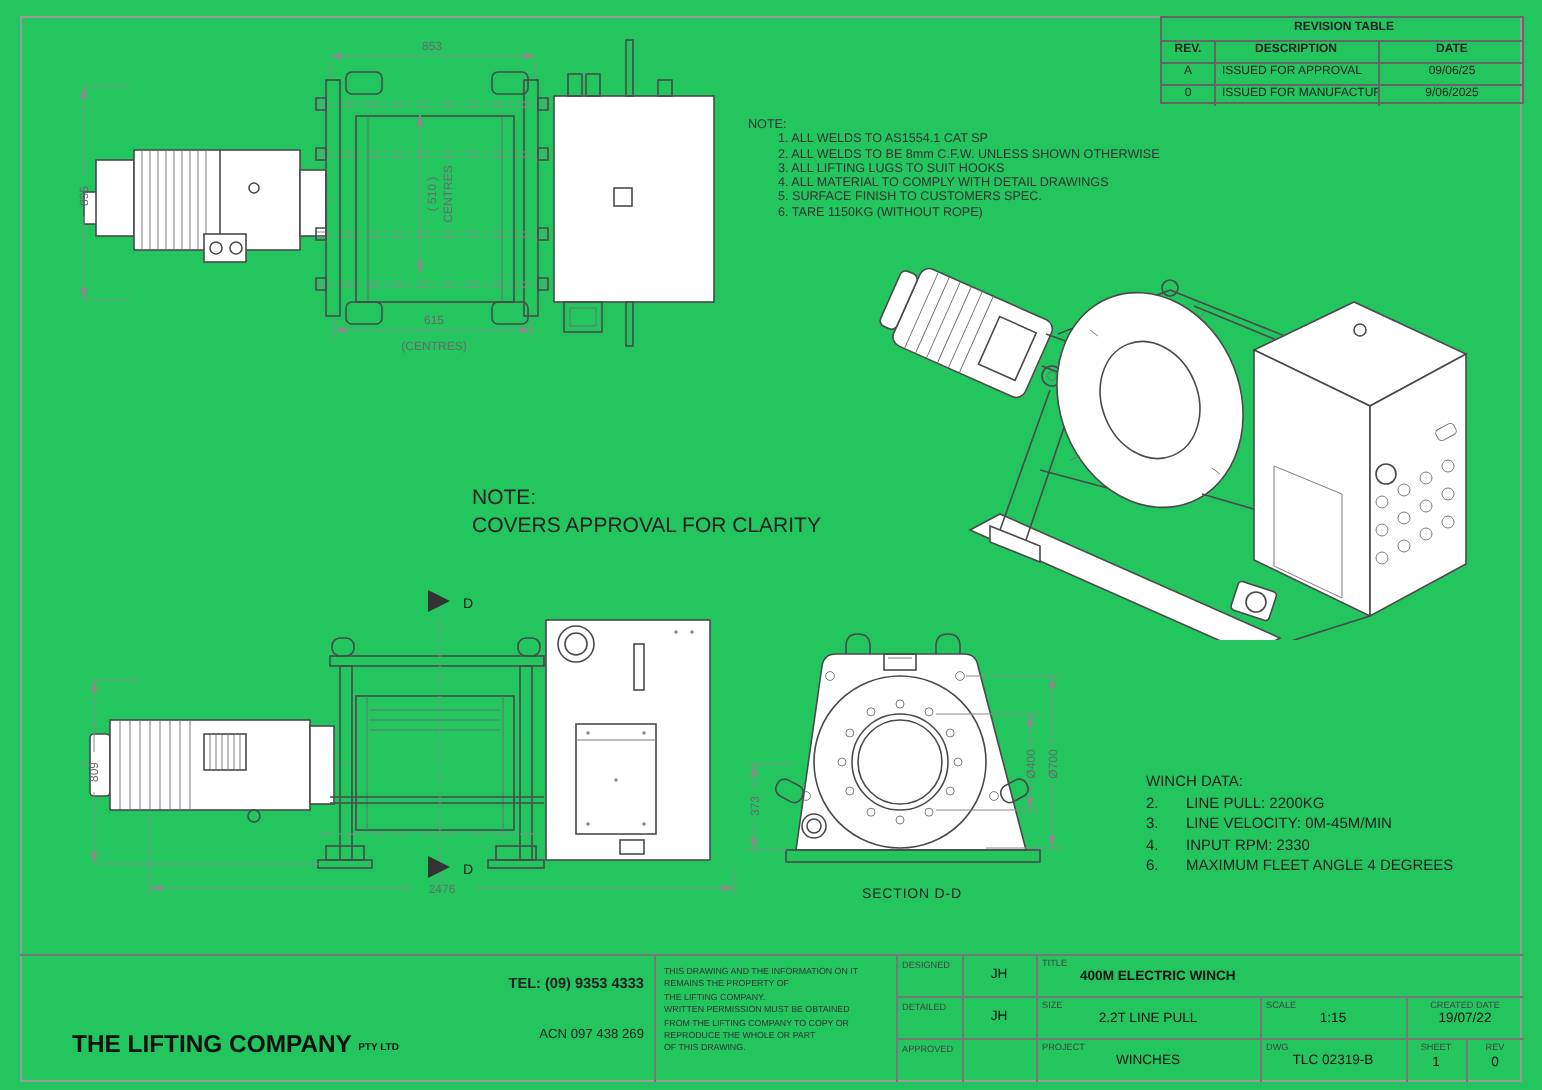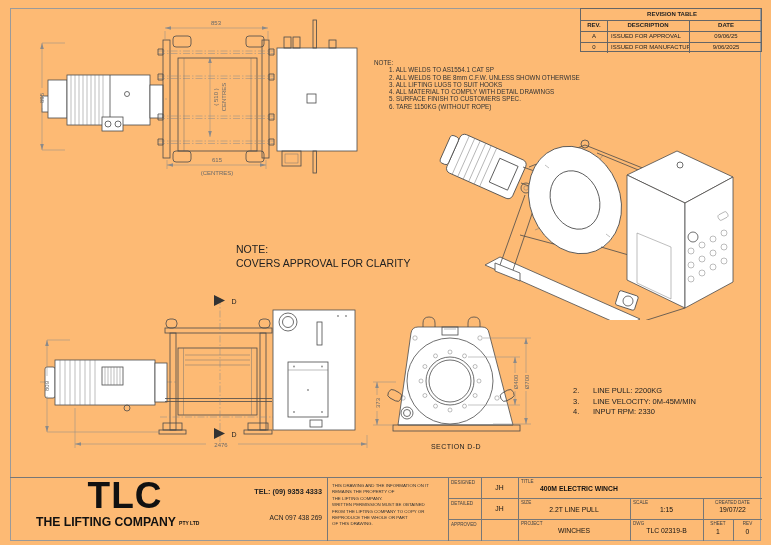--- a/index.html
+++ b/index.html
@@ -1,16 +1,16 @@
 <!DOCTYPE html>
 <html><head>
 <meta charset="utf-8">
 <style>
   html,body{margin:0;padding:0;background:#fff;}
-  #sheet{position:relative;width:771px;height:545px;background:#fdba74;overflow:hidden;
+  #sheet{position:relative;width:771px;height:545px;background:#22c55e;overflow:hidden;
          font-family:"Liberation Sans",sans-serif;color:#222;}
   .abs{position:absolute;}
   #border{left:10px;top:8px;width:751px;height:533px;border:1px solid #9a9a9a;box-sizing:border-box;}
 
   
   #revtable{left:580px;top:8px;width:182px;height:44px;border:1px solid #666;box-sizing:border-box;font-size:6px;}
   #revtable .hl{position:absolute;left:0;width:100%;height:1px;background:#666;}
   #revtable .vl{position:absolute;top:11px;width:1px;height:33px;background:#666;}
   #revtable .cell{position:absolute;height:11px;line-height:11px;text-align:center;white-space:nowrap;overflow:hidden;}
   #revtable .left{text-align:left;padding-left:4px;box-sizing:border-box;}
@@ -359,38 +359,39 @@
       <polygon points="158,43 156.2,49 159.8,49" class="da"></polygon>
         <polygon points="158,129 156.2,123 159.8,123" class="da"></polygon>
       <line x1="115" y1="43" x2="163" y2="43" class="dm"></line>
         <line x1="125" y1="129" x2="163" y2="129" class="dm"></line>
       <text transform="rotate(-90 160.5 87)" x="160.5" y="87" class="dt">Ø700</text>
     </g>
     <text x="88" y="154" class="cap">SECTION D-D</text>
   </svg>
 
   <div id="winchdata" class="abs">
+    <div>WINCH DATA:</div>
     <div><span class="n">2.</span><span>LINE PULL: 2200KG</span></div>
     <div><span class="n">3.</span><span>LINE VELOCITY: 0M-45M/MIN</span></div>
     <div><span class="n">4.</span><span>INPUT RPM: 2330</span></div>
+    <div><span class="n">6.</span><span>MAXIMUM FLEET ANGLE 4 DEGREES</span></div>
   </div>
 
   <div id="tblock" class="abs">
     <div class="hl" style="left:0;top:0;width:752px;height:1px;"></div>
     <div class="vl" style="left:317px;top:0;width:1px;height:64px;"></div>
     <div class="vl" style="left:438px;top:0;width:1px;height:64px;"></div>
     <div class="vl" style="left:471px;top:0;width:1px;height:64px;"></div>
     <div class="vl" style="left:508px;top:0;width:1px;height:64px;"></div>
     <div class="hl" style="left:438px;top:21px;width:314px;height:1px;"></div>
     <div class="hl" style="left:438px;top:42px;width:314px;height:1px;"></div>
     <div class="vl" style="left:620px;top:21px;width:1px;height:43px;"></div>
     <div class="vl" style="left:693px;top:21px;width:1px;height:43px;"></div>
     <div class="vl" style="left:723px;top:42px;width:1px;height:22px;"></div>
 
-    <div id="logo">TLC</div>
     <div id="company"><span>THE LIFTING COMPANY</span> <span class="sfx">PTY LTD</span></div>
     <div id="telacn">
       <div id="tel">TEL: (09) 9353 4333</div>
       <div id="acn">ACN 097 438 269</div>
     </div>
     <div id="disc">
       <div>THIS DRAWING AND THE INFORMATION ON IT</div>
       <div>REMAINS THE PROPERTY OF</div>
       <div>THE LIFTING COMPANY.</div>
       <div>WRITTEN PERMISSION MUST BE OBTAINED</div>

